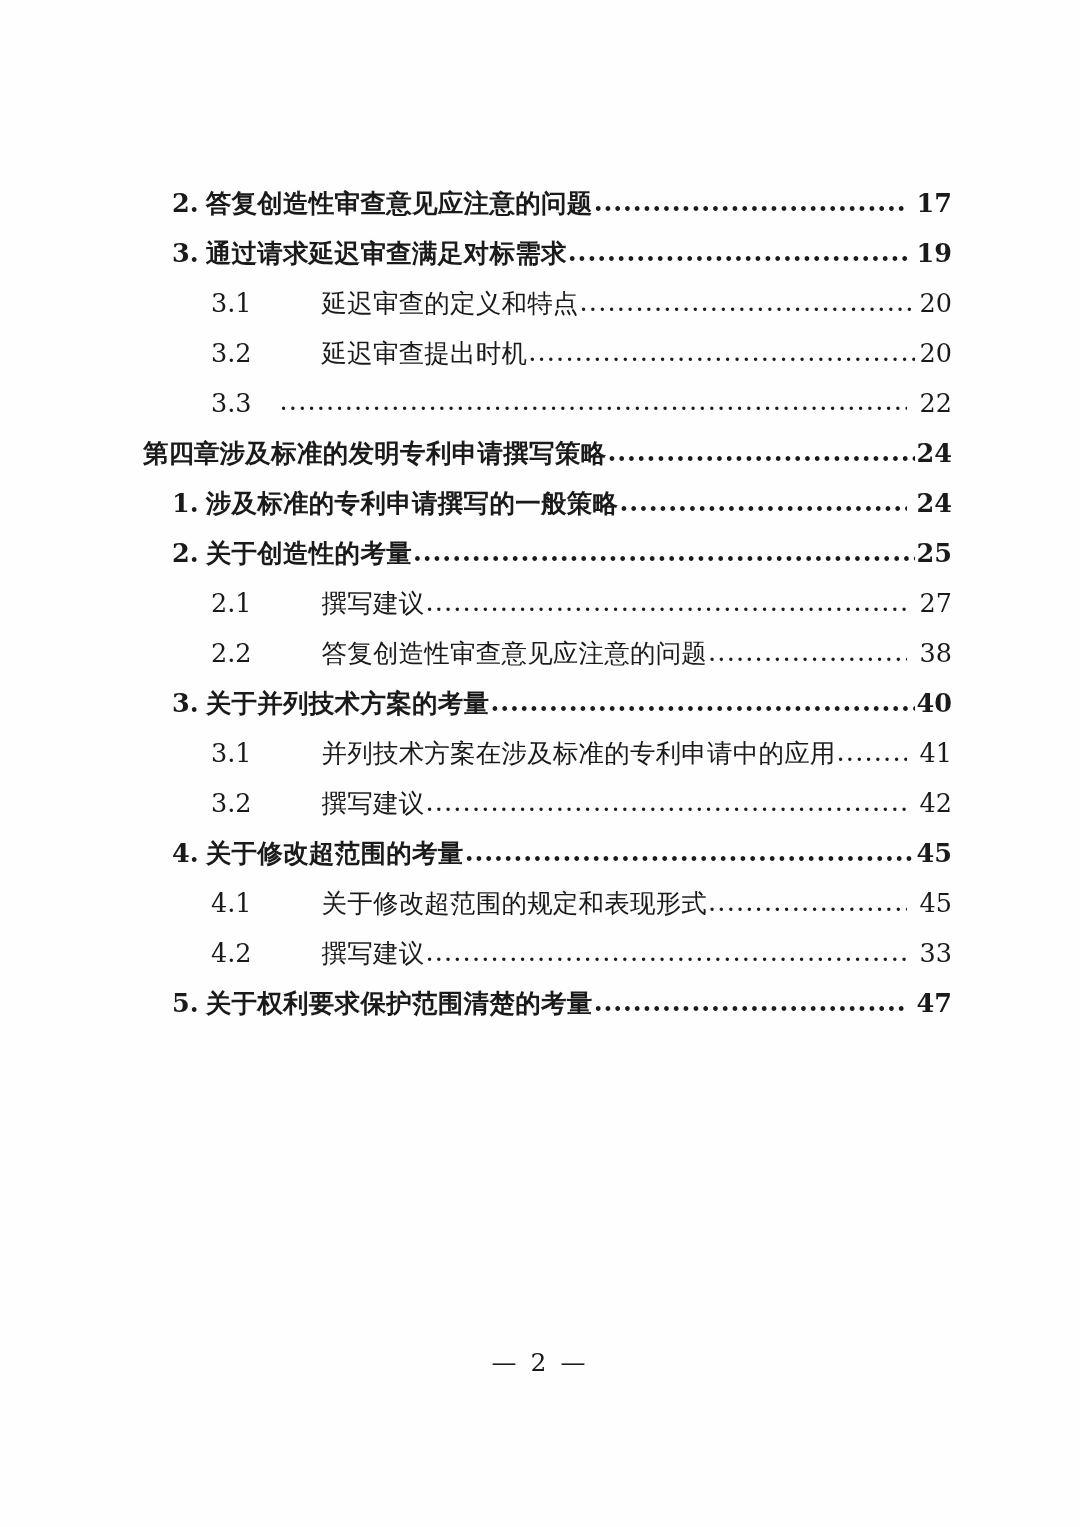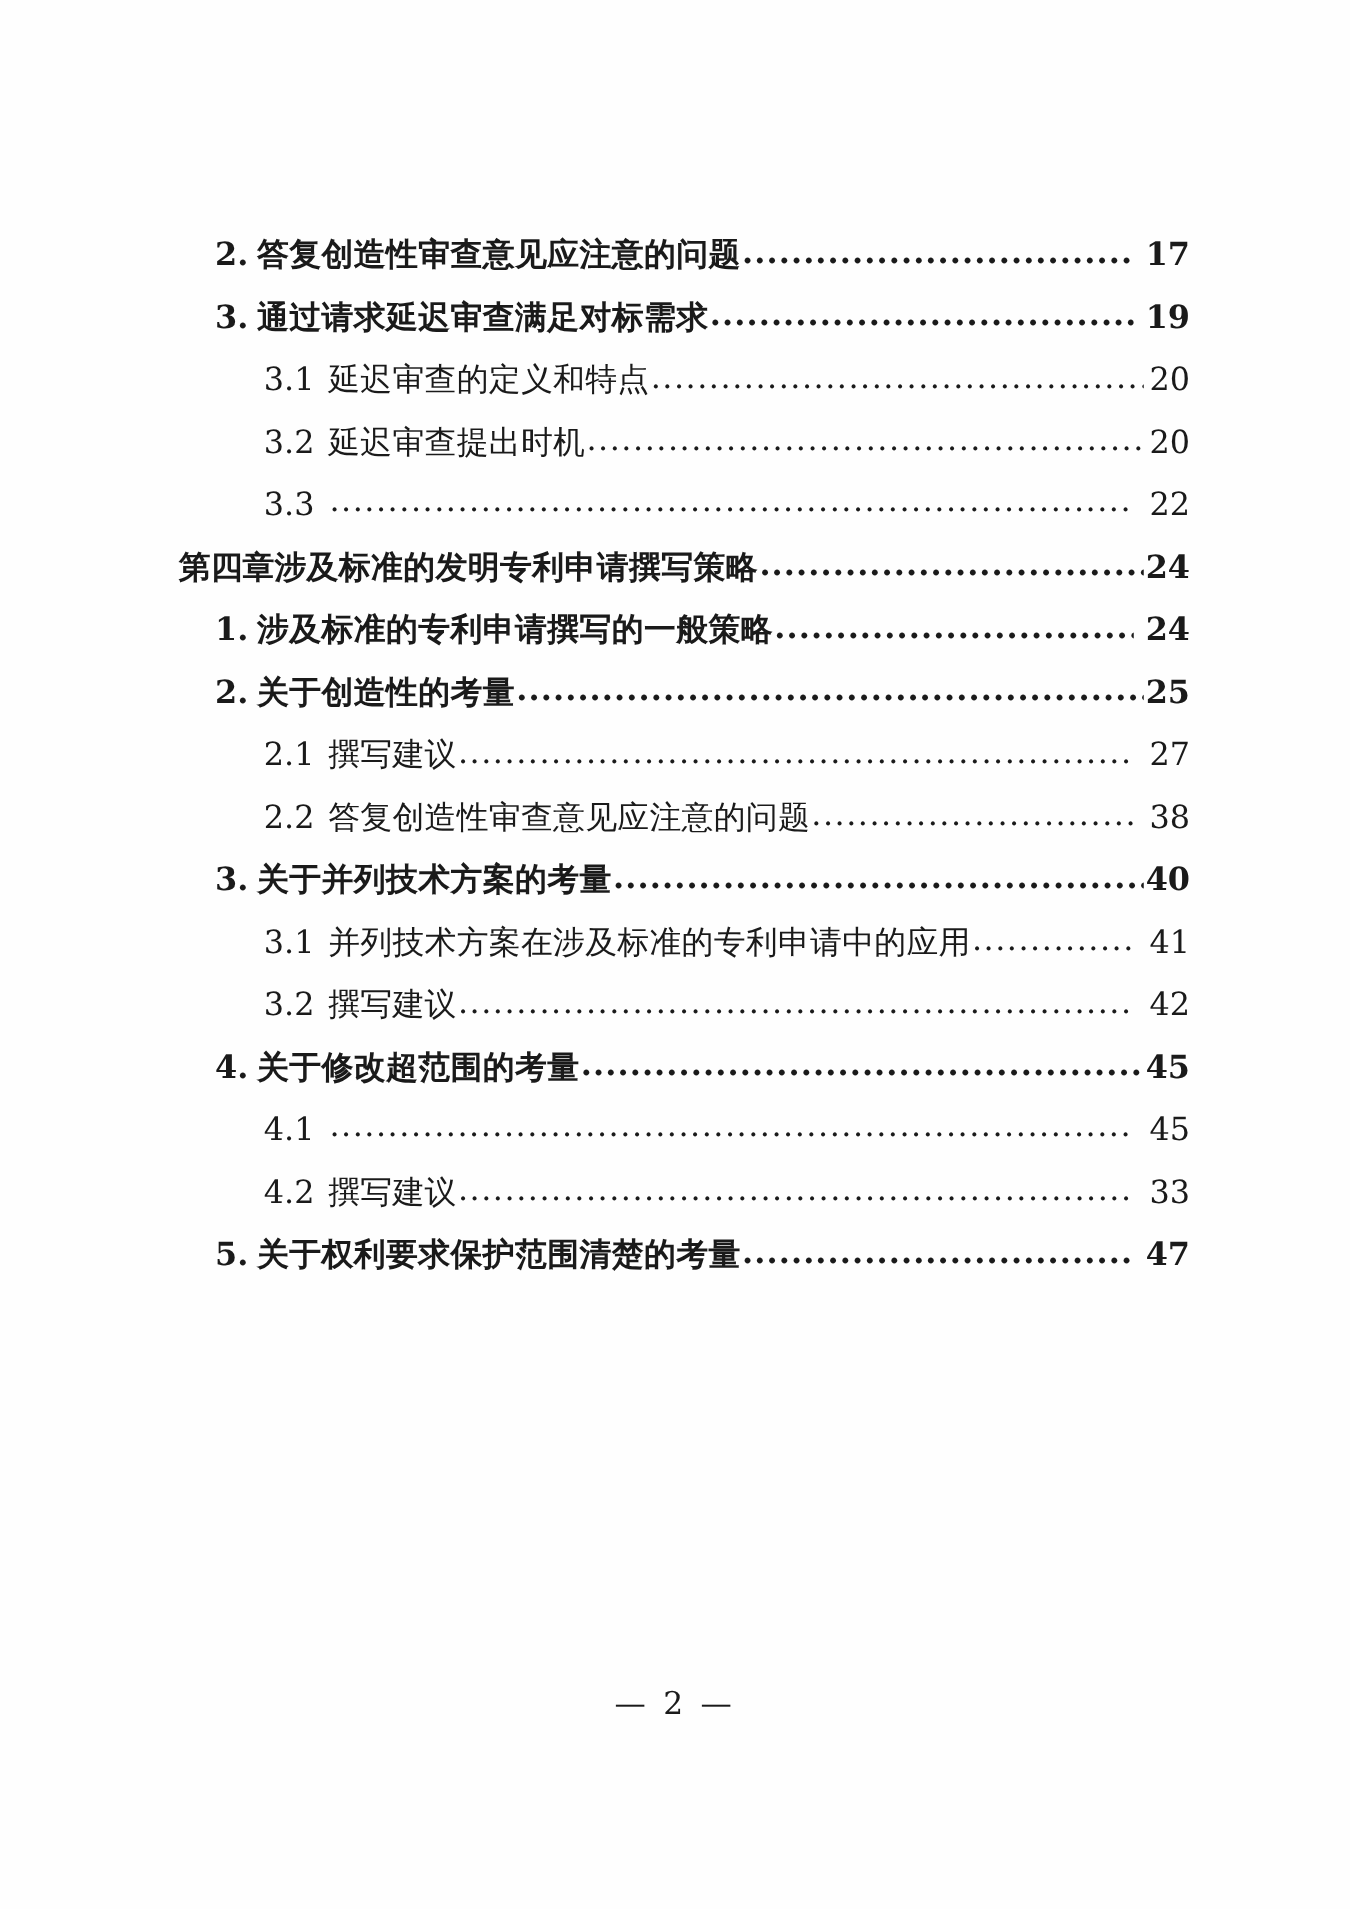--- a/index.html
+++ b/index.html
@@ -40,27 +40,27 @@
   
   .lvl-chapter { padding-left: 143px; padding-right: 128px; }
   .lvl-1       { padding-left: 172px; padding-right: 128px; }
   .lvl-2       { padding-left: 211px; padding-right: 128px; }
 
   .weight-bold   { font-weight: 700; }
   .weight-normal { font-weight: 400; }
 
   .lvl-chapter .ttl,
   .lvl-1 .ttl { letter-spacing: 0.3px; }
-  .lvl-2 .ttl { letter-spacing: 0.2px; }
+  .lvl-2 .ttl { letter-spacing: 0.2px; margin-left: 43px; }
 
   .num {
     flex: 0 0 auto;
     margin-right: 7px;
   }
-  .lvl-2 .num { margin-right: 11px; }
+  .lvl-2 .num { margin-right: 27px; }
   .lvl-chapter .num { margin-right: 0; }
 
   .ttl {
     flex: 0 0 auto;
   }
 
   .leader {
     flex: 1 1 auto;
     overflow: hidden;
     margin: 0 1px;
@@ -182,20 +182,21 @@
         <span class="pg">42</span>
       </div>
       <div class="toc-row lvl-1 weight-bold">
         <span class="num">4.</span>
         <span class="ttl">关于修改超范围的考量</span>
         <span class="leader"></span>
         <span class="pg">45</span>
       </div>
       <div class="toc-row lvl-2 weight-normal gap-before-page">
         <span class="num">4.1</span>
+        <span class="ttl">关于修改超范围的规定和表现形式</span>
         <span class="leader"></span>
         <span class="pg">45</span>
       </div>
       <div class="toc-row lvl-2 weight-normal gap-before-page">
         <span class="num">4.2</span>
         <span class="ttl">撰写建议</span>
         <span class="leader"></span>
         <span class="pg">33</span>
       </div>
       <div class="toc-row lvl-1 weight-bold gap-before-page">

